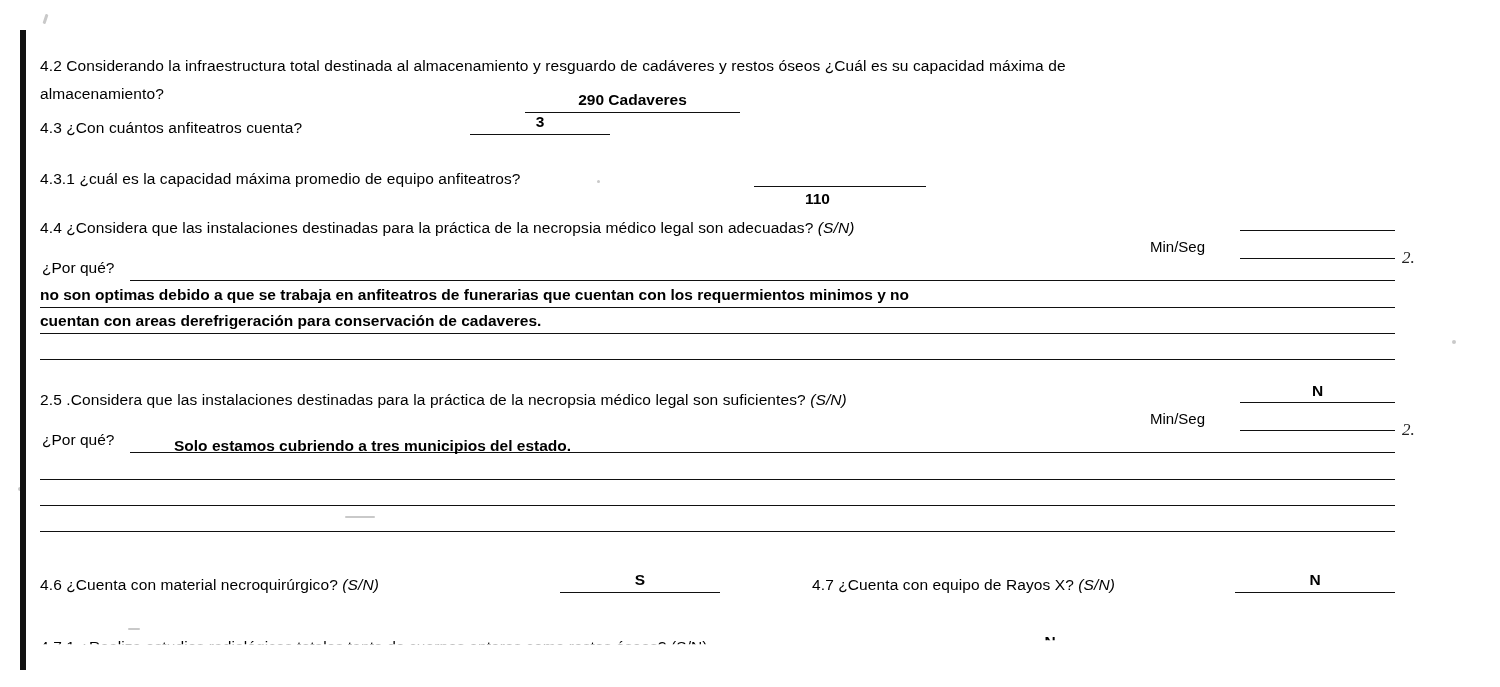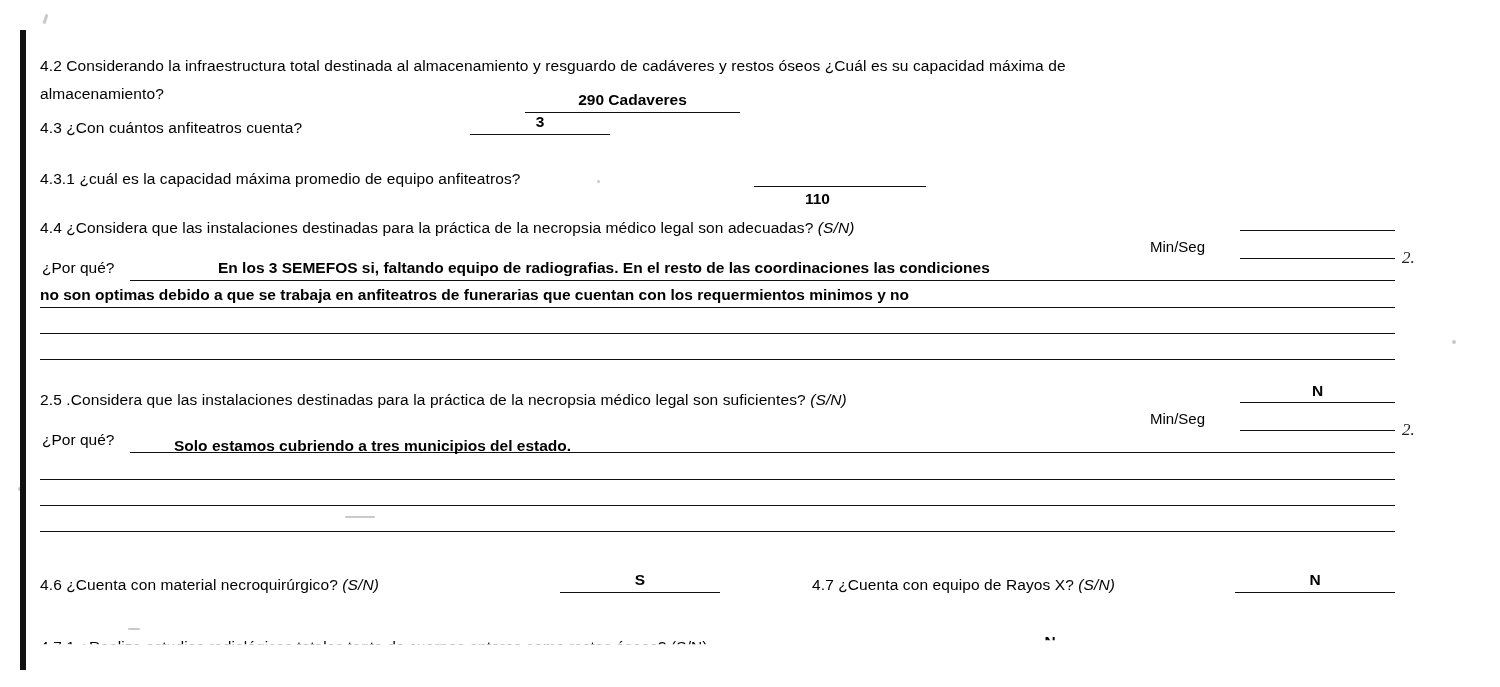--- a/index.html
+++ b/index.html
@@ -108,26 +108,26 @@
     <div class="fill" style="left:1200px;top:16px;width:155px;"></div>
     <div class="ansbox" style="left:1200px;top:-4px;width:155px;"></div>
 
     <div class="lbl-minseg" style="left:1110px;top:24px;">Min/Seg</div>
     <div class="fill" style="left:1200px;top:44px;width:155px;"></div>
     <div class="ansbox" style="left:1200px;top:24px;width:155px;"></div>
     <div class="hand" style="left:1362px;top:34px;">2.</div>
 
     <div class="why" style="left:2px;top:45px;">¿Por qué?</div>
     <div class="fill" style="left:90px;top:66px;width:1265px;"></div>
-    <div class="writing" style="left:178px;top:45px;">En los 3 SEMEFOS si, faltando equipo de radiografias. En el resto de las coordinaciones las condiciones</div>
 
     <div class="fill" style="left:0px;top:93px;width:1355px;"></div>
     <div class="writing" style="left:0px;top:72px;">no son optimas debido a que se trabaja en anfiteatros de funerarias que cuentan con los requermientos minimos y no</div>
 
     <div class="fill" style="left:0px;top:119px;width:1355px;"></div>
+    <div class="writing" style="left:0px;top:98px;">cuentan con areas derefrigeración para conservación de cadaveres.</div>
 
     <div class="fill" style="left:0px;top:145px;width:1355px;"></div>
     <div class="writing" style="left:0px;top:124px;"></div>
   </div>
 
   <div class="row" style="height:185px;margin-top:37px;">
     <div class="q" style="width:1000px;">
       <span>2.5 .Considera que las instalaciones destinadas para la práctica de la necropsia médico legal son suficientes?</span>
       <em>(S/N)</em>
     </div>

